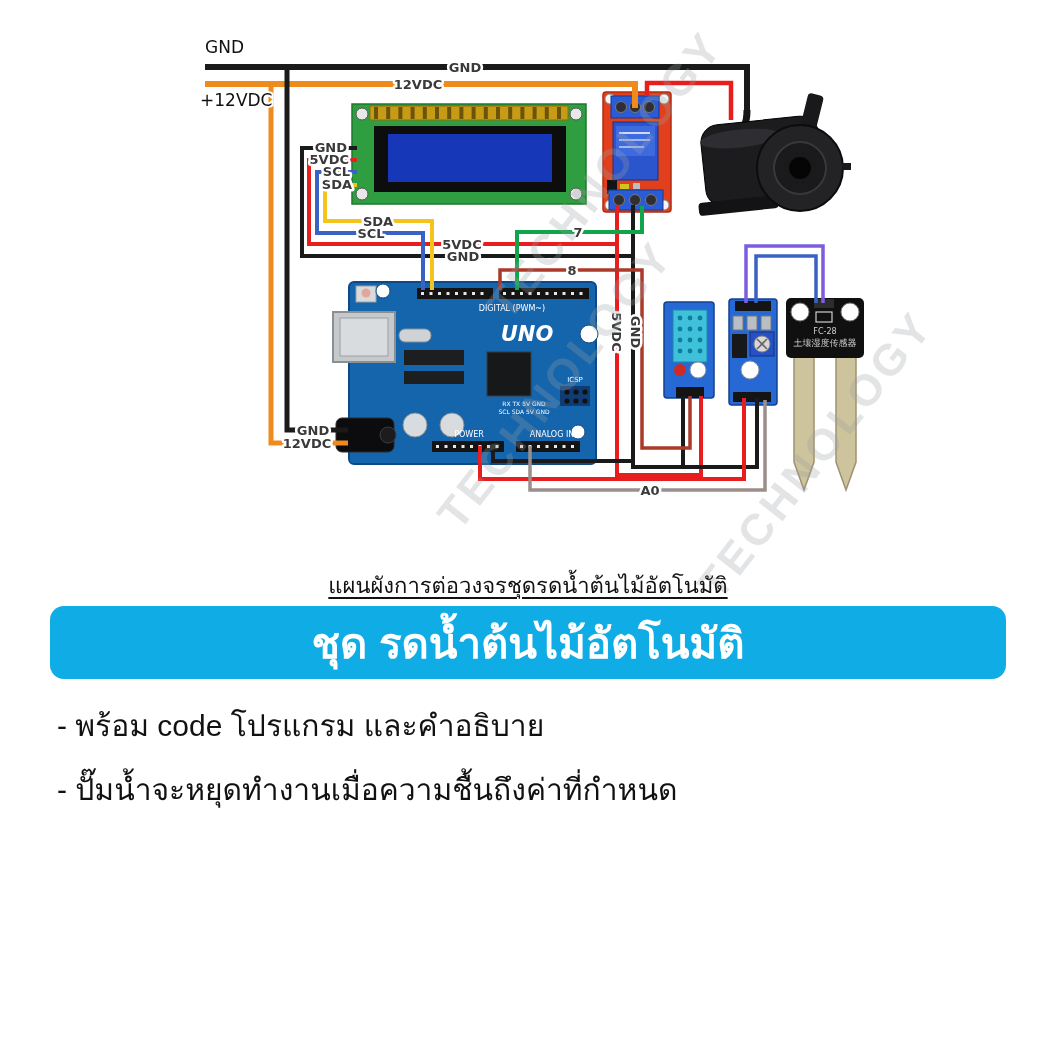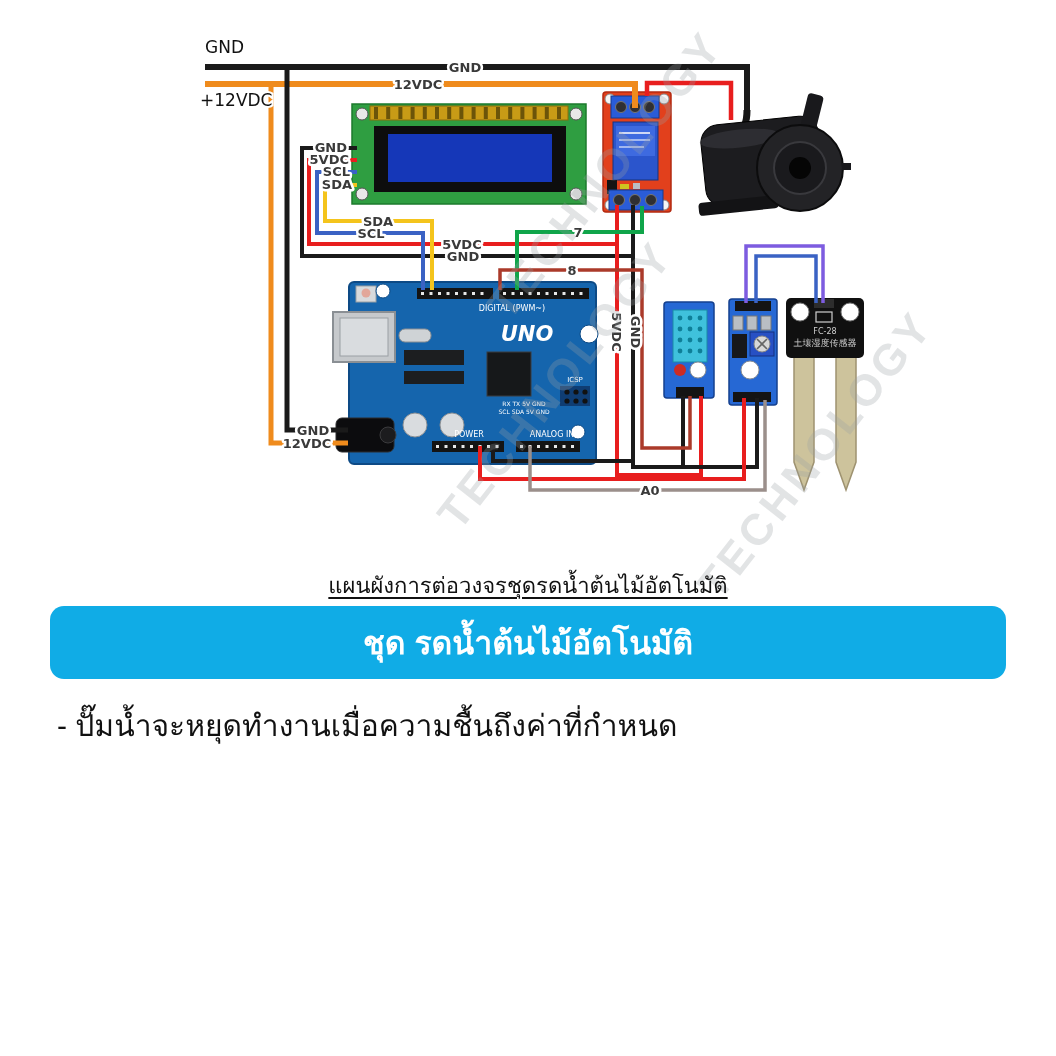--- a/index.html
+++ b/index.html
@@ -7,21 +7,21 @@
   .stage{position:absolute;left:0;top:0;width:1056px;height:1056px;}
   svg text{font-family:"DejaVu Sans","Liberation Sans",sans-serif;}
   .wl{fill:#3a3a3a;font-weight:700;font-size:13px;paint-order:stroke;stroke:#ffffff;stroke-width:5px;stroke-linejoin:round;text-anchor:middle;}
   .wl-end{text-anchor:end;}
   .bigl{fill:#111;font-size:17px;font-weight:500;text-anchor:start;paint-order:stroke;stroke:#fff;stroke-width:4px;}
   .bt{fill:#ffffff;}
   .watermark{position:absolute;color:#9aa0a4;opacity:.28;font-size:44px;font-weight:700;letter-spacing:4px;transform:rotate(-52deg);white-space:nowrap;pointer-events:none;}
   .caption{position:absolute;left:0;top:521px;width:1056px;text-align:center;font-size:22px;color:#111;margin-top:47px;}
   .caption span{text-decoration:underline;text-underline-offset:4px;}
   .banner{position:absolute;left:50px;top:606px;width:956px;height:73px;border-radius:14px;background:#10ace6;display:flex;align-items:center;justify-content:center;}
-  .banner-title{color:#ffffff;font-size:32px;font-weight:700;}
+  .banner-title{color:#ffffff;font-size:42px;font-weight:700;}
   .features{position:absolute;left:57px;top:704px;width:945px;font-size:30px;color:#111;}
   .features p{margin:0 0 20px 0;line-height:1.45;}
 </style>
 </head>
 <body>
 
 <div class="stage">
 
   <svg width="1056" height="590" viewBox="0 0 1056 590">
 
@@ -222,16 +222,17 @@
     <span>แผนผังการต่อวงจรชุดรดน้ำต้นไม้อัตโนมัติ</span>
   </div>
 
   
   <div class="banner">
     <div class="banner-title">ชุด รดน้ำต้นไม้อัตโนมัติ</div>
   </div>
 
   
   <div class="features">
+    <p>- พร้อม code โปรแกรม และคำอธิบาย</p>
     <p>- ปั๊มน้ำจะหยุดทำงานเมื่อความชื้นถึงค่าที่กำหนด</p>
   </div>
 
 </div>
 
 </body></html>

